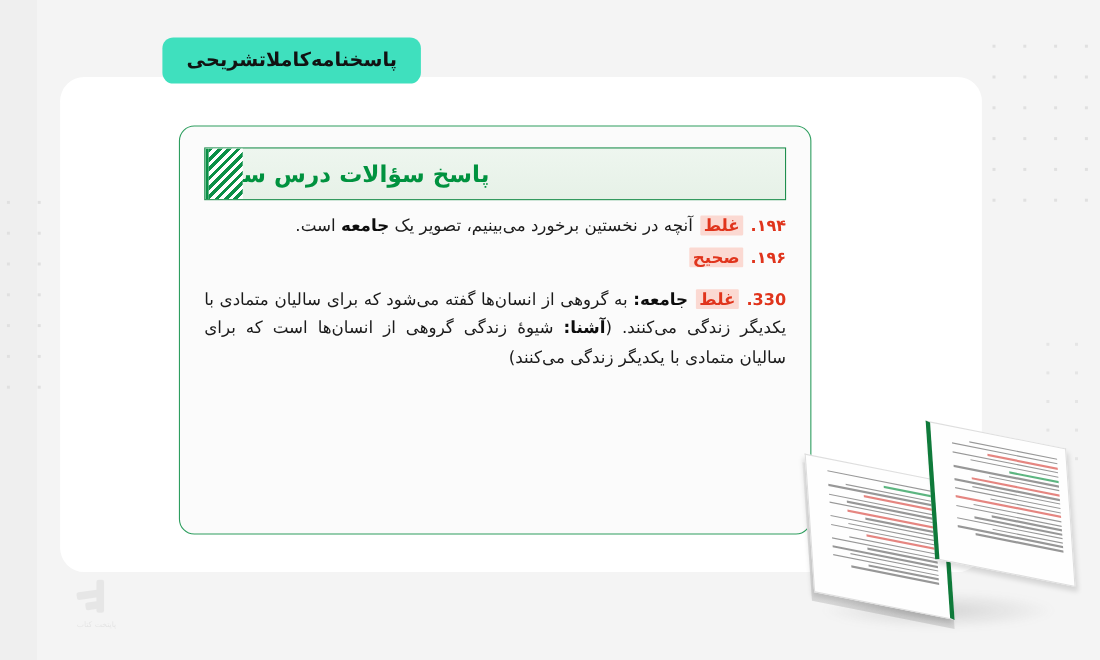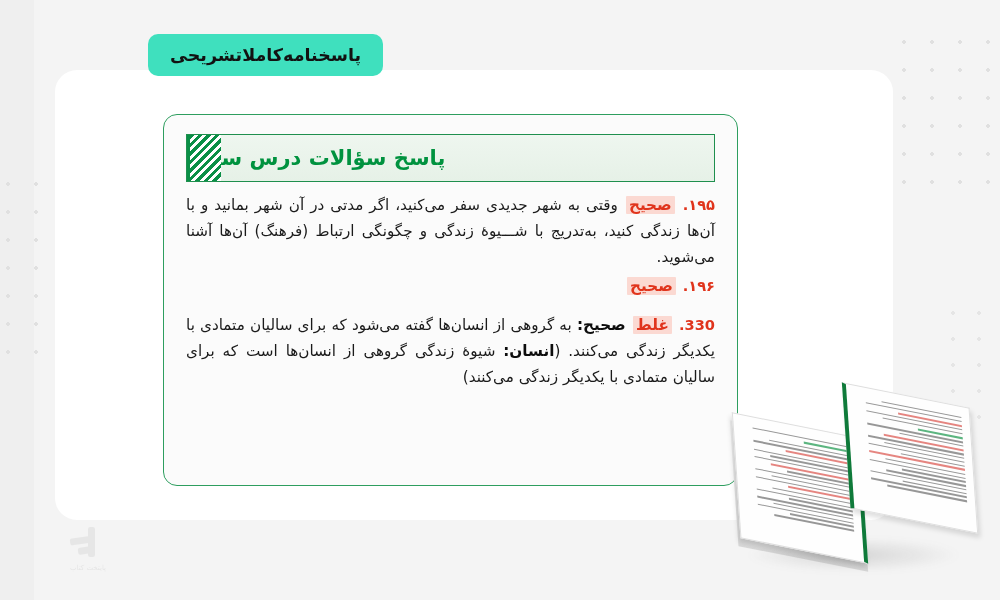--- a/index.html
+++ b/index.html
@@ -274,36 +274,36 @@
 
 <div class="answer-box">
 
   <div class="title-bar">
     <div class="title-hatch"></div>
     <div class="title-text">پاسخ سؤالات درس سوم</div>
   </div>
 
   <div class="answers">
 
-
     <div class="answer-line">
-      <span class="ans-num">۱۹۵.</span>
-      <span class="verdict">صحیح</span>
-      <span>وقتی به شهر جدیدی سفر می‌کنید، اگر مدتی در آن شهر بمانید و با آن‌ها زندگی کنید، به‌تدریج با شـــیوهٔ زندگی و چگونگی ارتباط (فرهنگ) آن‌ها آشنا می‌شوید.</span>
-    </div>
+      <span class="ans-num">۱۹۴.</span>
+      <span class="verdict">غلط</span>
+      <span>آنچه در نخستین برخورد می‌بینیم، تصویر یک </span><span class="bold-term">جامعه</span><span> است.</span>
+    </div>
+
 
     <div class="answer-line short">
       <span class="ans-num">۱۹۶.</span>
       <span class="verdict">صحیح</span>
     </div>
 
     <div class="answer-line spaced">
       <span class="ans-num">330.</span>
       <span class="verdict">غلط</span>
-      <span class="bold-term">صحیح:</span><span> به گروهی از انسان‌ها گفته می‌شود که برای سالیان متمادی با یکدیگر زندگی می‌کنند. (</span><span class="bold-term">انسان:</span><span> شیوهٔ زندگی گروهی از انسان‌ها است که برای سالیان متمادی با یکدیگر زندگی می‌کنند)</span>
+      <span class="bold-term">جامعه:</span><span> به گروهی از انسان‌ها گفته می‌شود که برای سالیان متمادی با یکدیگر زندگی می‌کنند. (</span><span class="bold-term">آشنا:</span><span> شیوهٔ زندگی گروهی از انسان‌ها است که برای سالیان متمادی با یکدیگر زندگی می‌کنند)</span>
     </div>
 
 
   </div>
 </div>
 
 <div class="book-wrap">
   <div class="book-shadow"></div>
   <div class="page-stack"></div>
 

